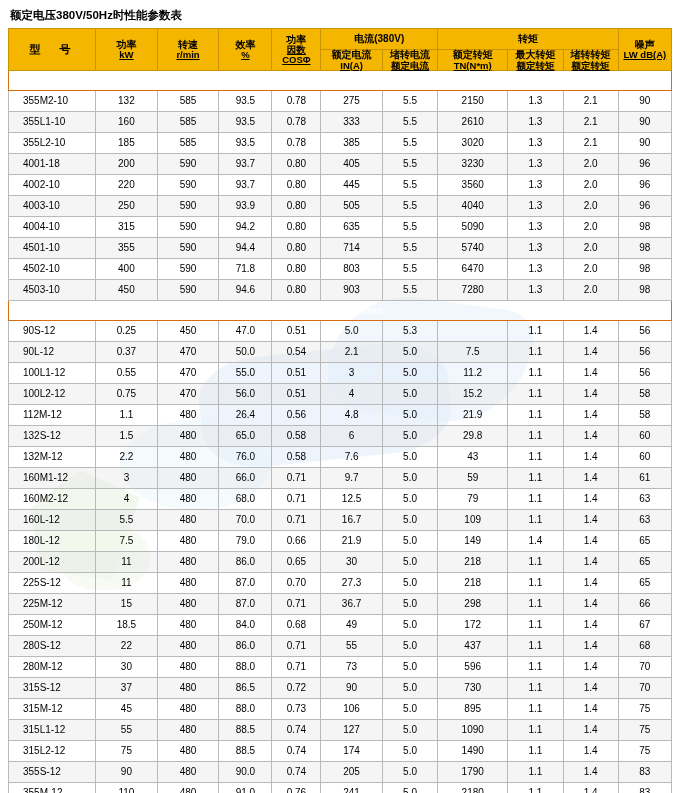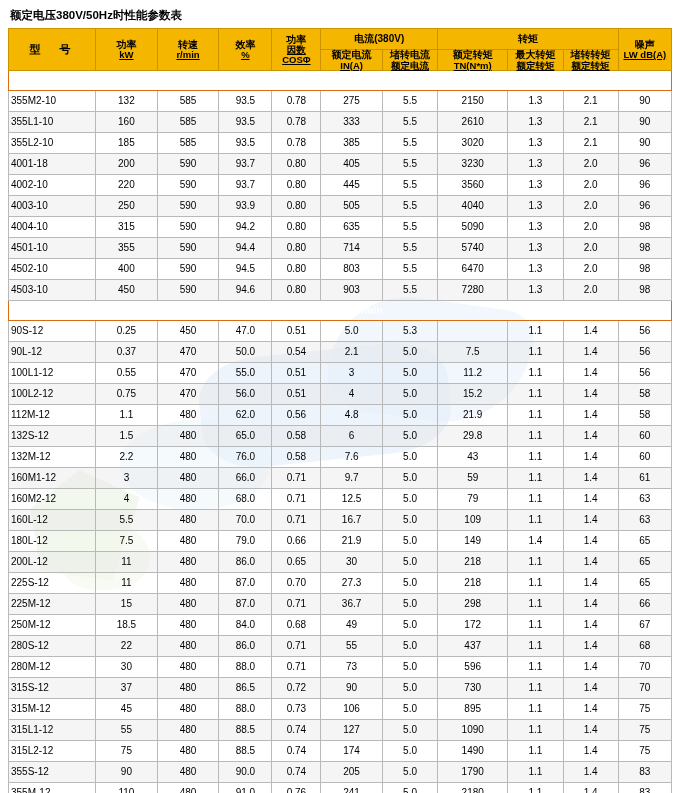--- a/index.html
+++ b/index.html
@@ -57,21 +57,21 @@
     background:#f07f1a;
     color:#ffffff;
     font-weight:bold;
     font-size:10.5px;
     height:19px;
     border:1px solid #d76d10;
   }
   tbody td{background:rgba(255,255,255,0.0);}
   tbody tr.alt td{background:rgba(241,241,241,0.72);}
   tbody tr:not(.alt) td{background:rgba(255,255,255,0.55);}
-  td.model-cell{text-align:left;padding-left:2px;}
+  td.model-cell{text-align:left;padding-left:14px;}
 </style>
 </head>
 <body>
 
 <div class="wm wm2"></div>
 <div class="wm wm3"></div>
 <div class="wm wm4"></div>
 <div class="wm wm1"></div>
 <div class="wm wm5"></div>
 
@@ -248,21 +248,21 @@
           <td>5.5</td>
           <td>5740</td>
           <td>1.3</td>
           <td>2.0</td>
           <td>98</td>
         </tr>
         <tr>
           <td class="model-cell">4502-10</td>
           <td>400</td>
           <td>590</td>
-          <td>94.5</td>
+          <td>71.8</td>
           <td>0.80</td>
           <td>803</td>
           <td>5.5</td>
           <td>6470</td>
           <td>1.3</td>
           <td>2.0</td>
           <td>98</td>
         </tr>
         <tr class="alt">
           <td class="model-cell">4503-10</td>
@@ -329,21 +329,21 @@
           <td>5.0</td>
           <td>15.2</td>
           <td>1.1</td>
           <td>1.4</td>
           <td>58</td>
         </tr>
         <tr>
           <td class="model-cell">112M-12</td>
           <td>1.1</td>
           <td>480</td>
-          <td>62.0</td>
+          <td>26.4</td>
           <td>0.56</td>
           <td>4.8</td>
           <td>5.0</td>
           <td>21.9</td>
           <td>1.1</td>
           <td>1.4</td>
           <td>58</td>
         </tr>
         <tr class="alt">
           <td class="model-cell">132S-12</td>

